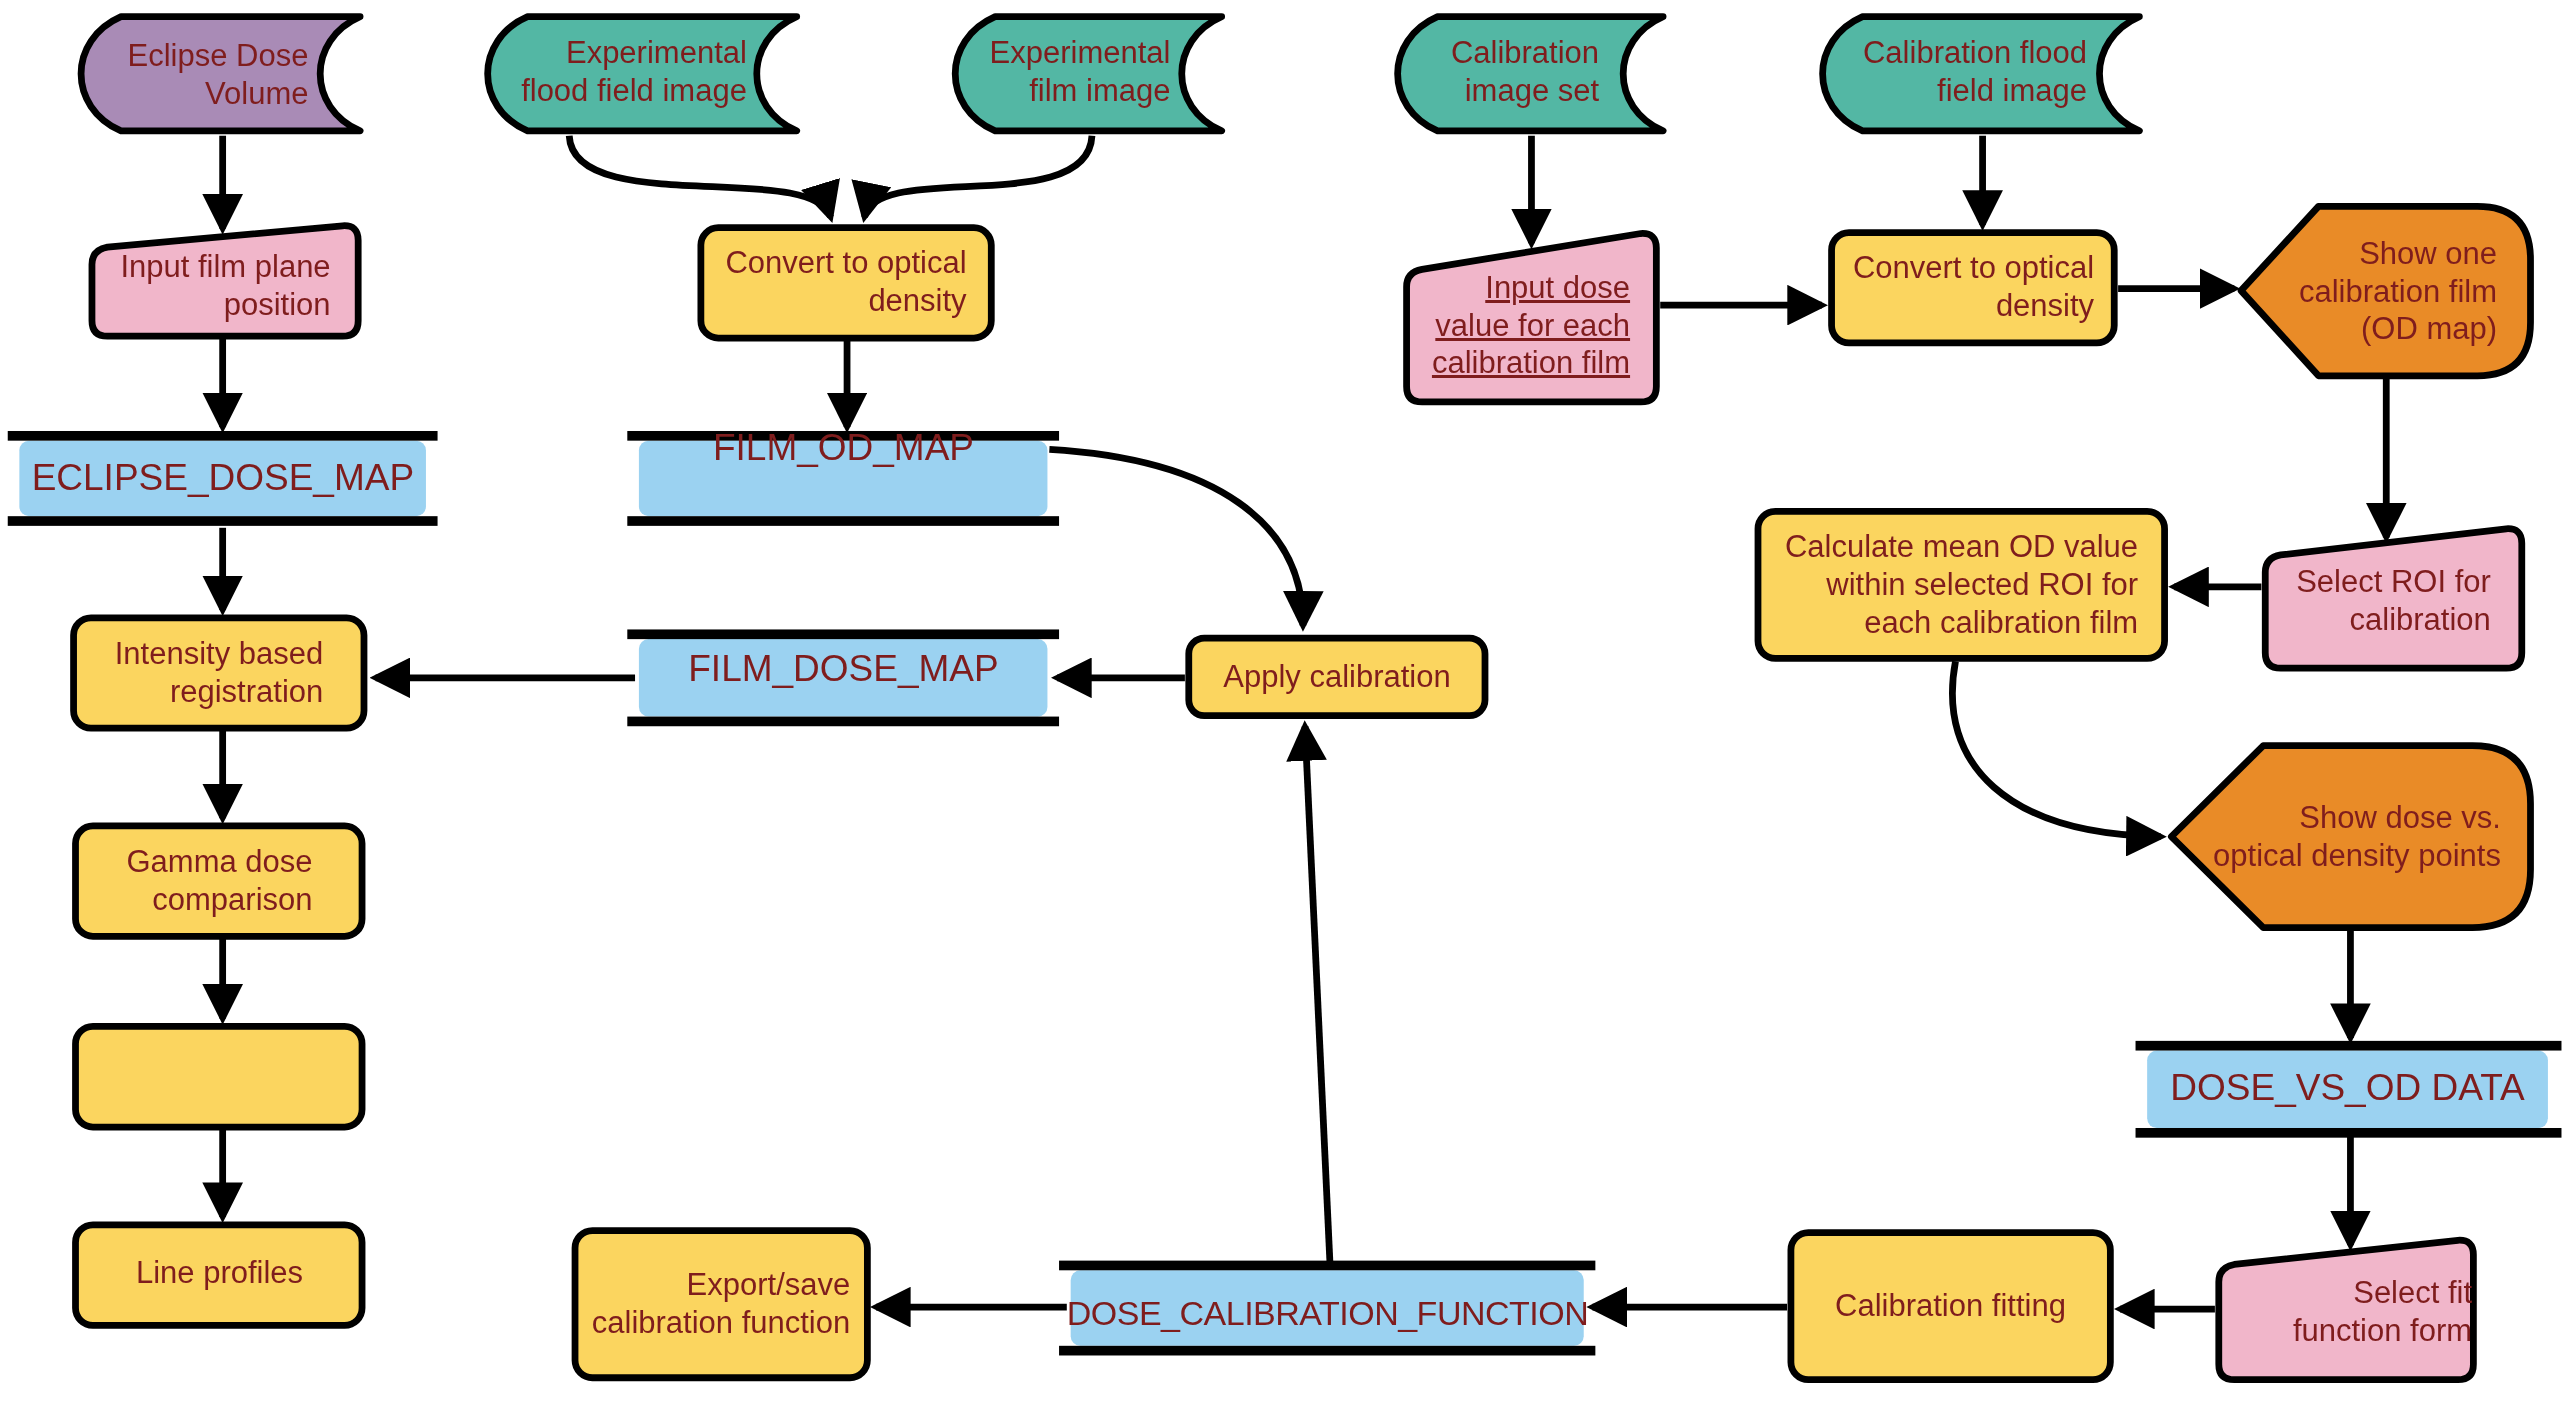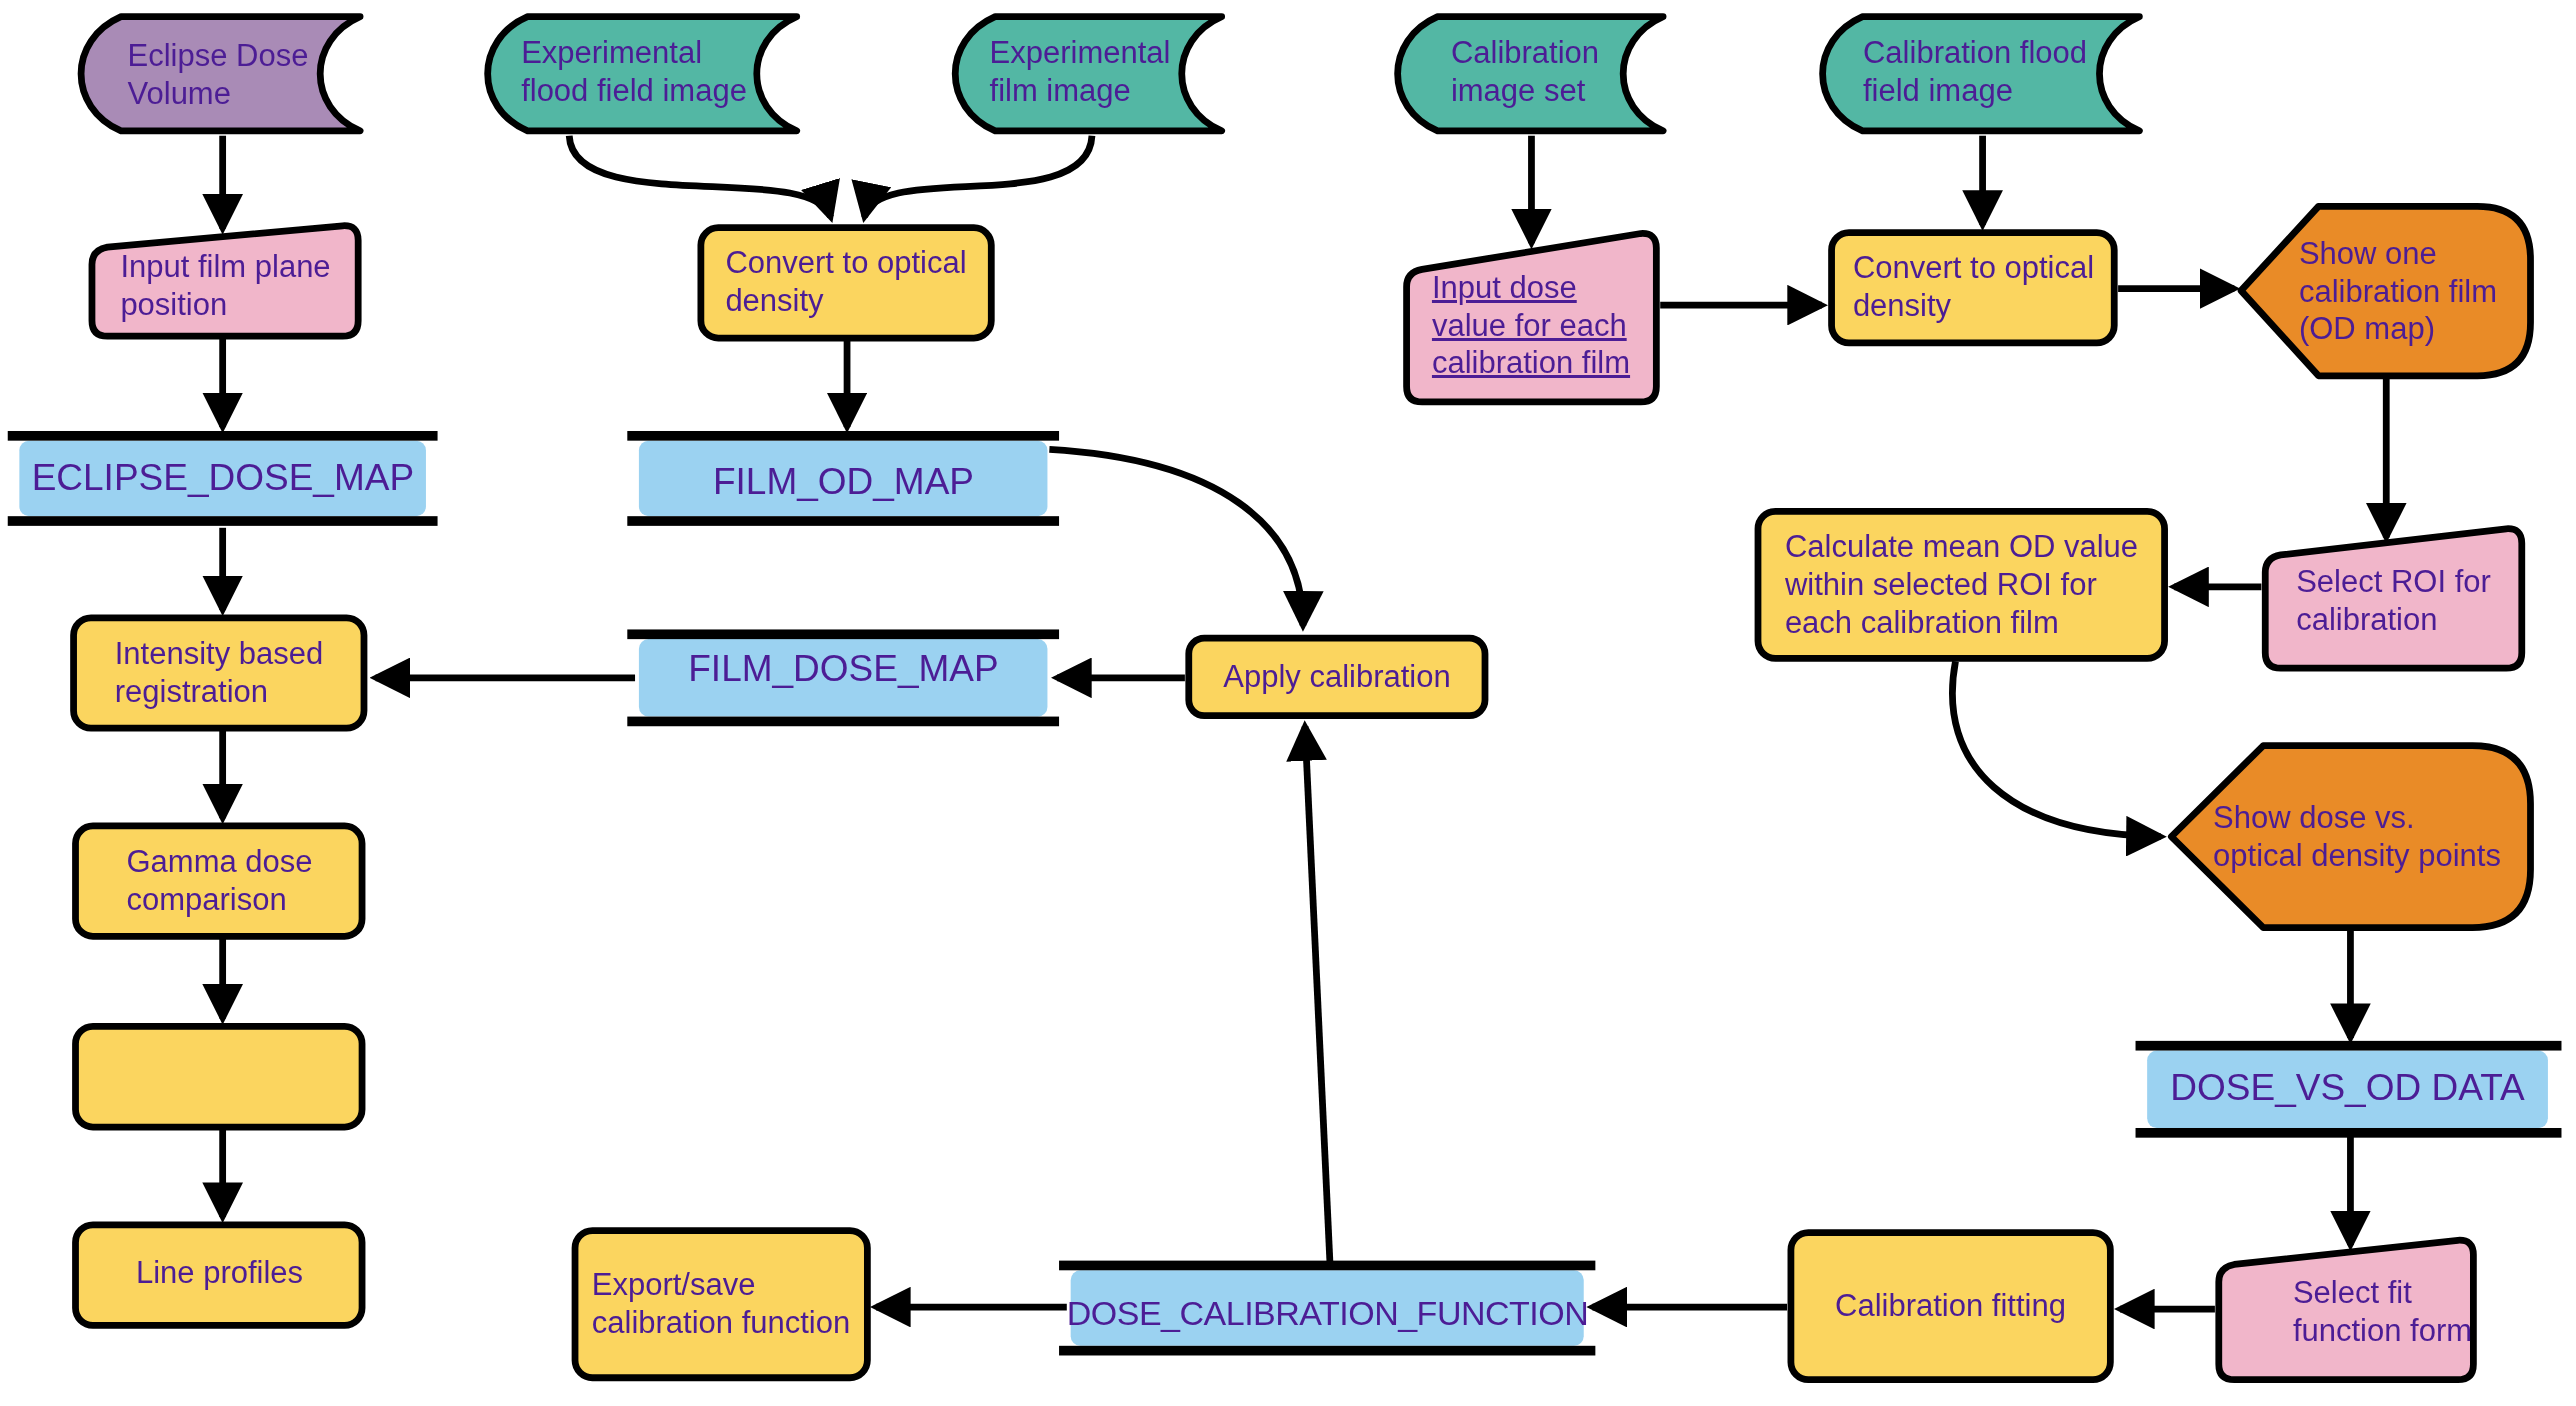--- a/index.html
+++ b/index.html
@@ -7,22 +7,22 @@
     position:relative;
     width:2576px;height:1407px;
     font-family:"Liberation Sans", sans-serif;
     background:#ffffff;
     overflow:hidden;
   }
   #shapes{position:absolute;left:0;top:0;width:2576px;height:1407px;}
   .lbl{
     position:absolute;
     display:flex;align-items:center;justify-content:center;
-    text-align:left;
-    color:#4c1d95;
+    text-align:right;
+    color:#7f1d1d;
     font-size:31px;line-height:1.22;
     white-space:pre-line;
     pointer-events:none;
   }
   .lbl.data{font-size:37px;line-height:1.1;}
   .lbl.dcf{font-size:34px;letter-spacing:-0.5px;}
 </style>
 </head>
 <body>
 
@@ -131,21 +131,21 @@
 <div class="lbl" style="left:76px;top:826px;width:287px;height:110px;">Gamma dose
 comparison</div>
 <div class="lbl" style="left:76px;top:1222px;width:287px;height:101px;">Line profiles</div>
 
 <div class="lbl" style="left:489px;top:21px;width:290px;height:102px;">Experimental
 flood field image</div>
 <div class="lbl" style="left:954px;top:21px;width:252px;height:102px;">Experimental
 film image</div>
 <div class="lbl" style="left:701px;top:227px;width:290px;height:110px;">Convert to optical
 density</div>
-<div class="lbl data" style="left:639px;top:454px;width:409px;height:56px;">FILM_OD_MAP</div>
+<div class="lbl data" style="left:639px;top:420px;width:409px;height:56px;">FILM_OD_MAP</div>
 <div class="lbl data" style="left:639px;top:639px;width:409px;height:60px;">FILM_DOSE_MAP</div>
 <div class="lbl" style="left:1189px;top:638px;width:296px;height:77px;">Apply calibration</div>
 
 <div class="lbl" style="left:1399px;top:21px;width:252px;height:102px;">Calibration
 image set</div>
 <div class="lbl" style="left:1825px;top:21px;width:300px;height:102px;">Calibration flood
 field image</div>
 <div class="lbl" style="left:1411px;top:254px;width:240px;height:143px;text-decoration:underline;">Input dose
 value for each
 calibration film</div>

